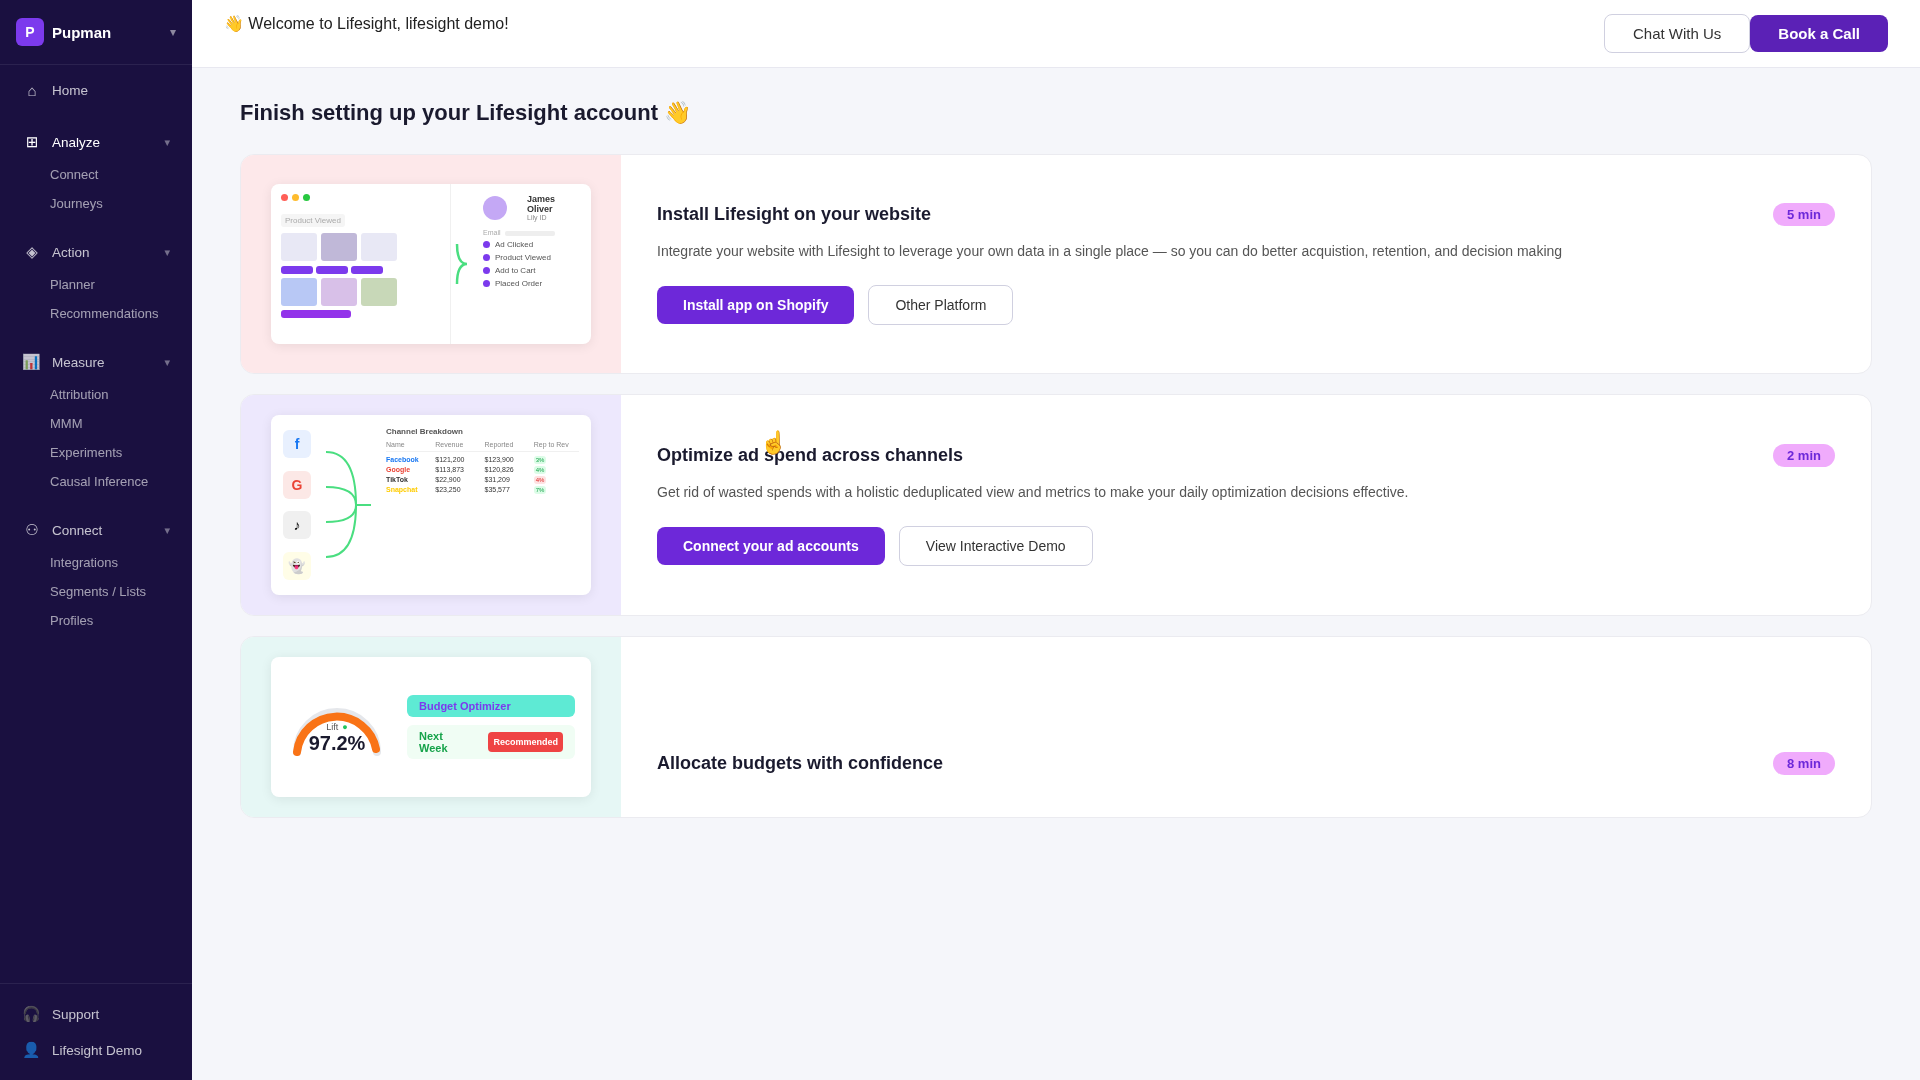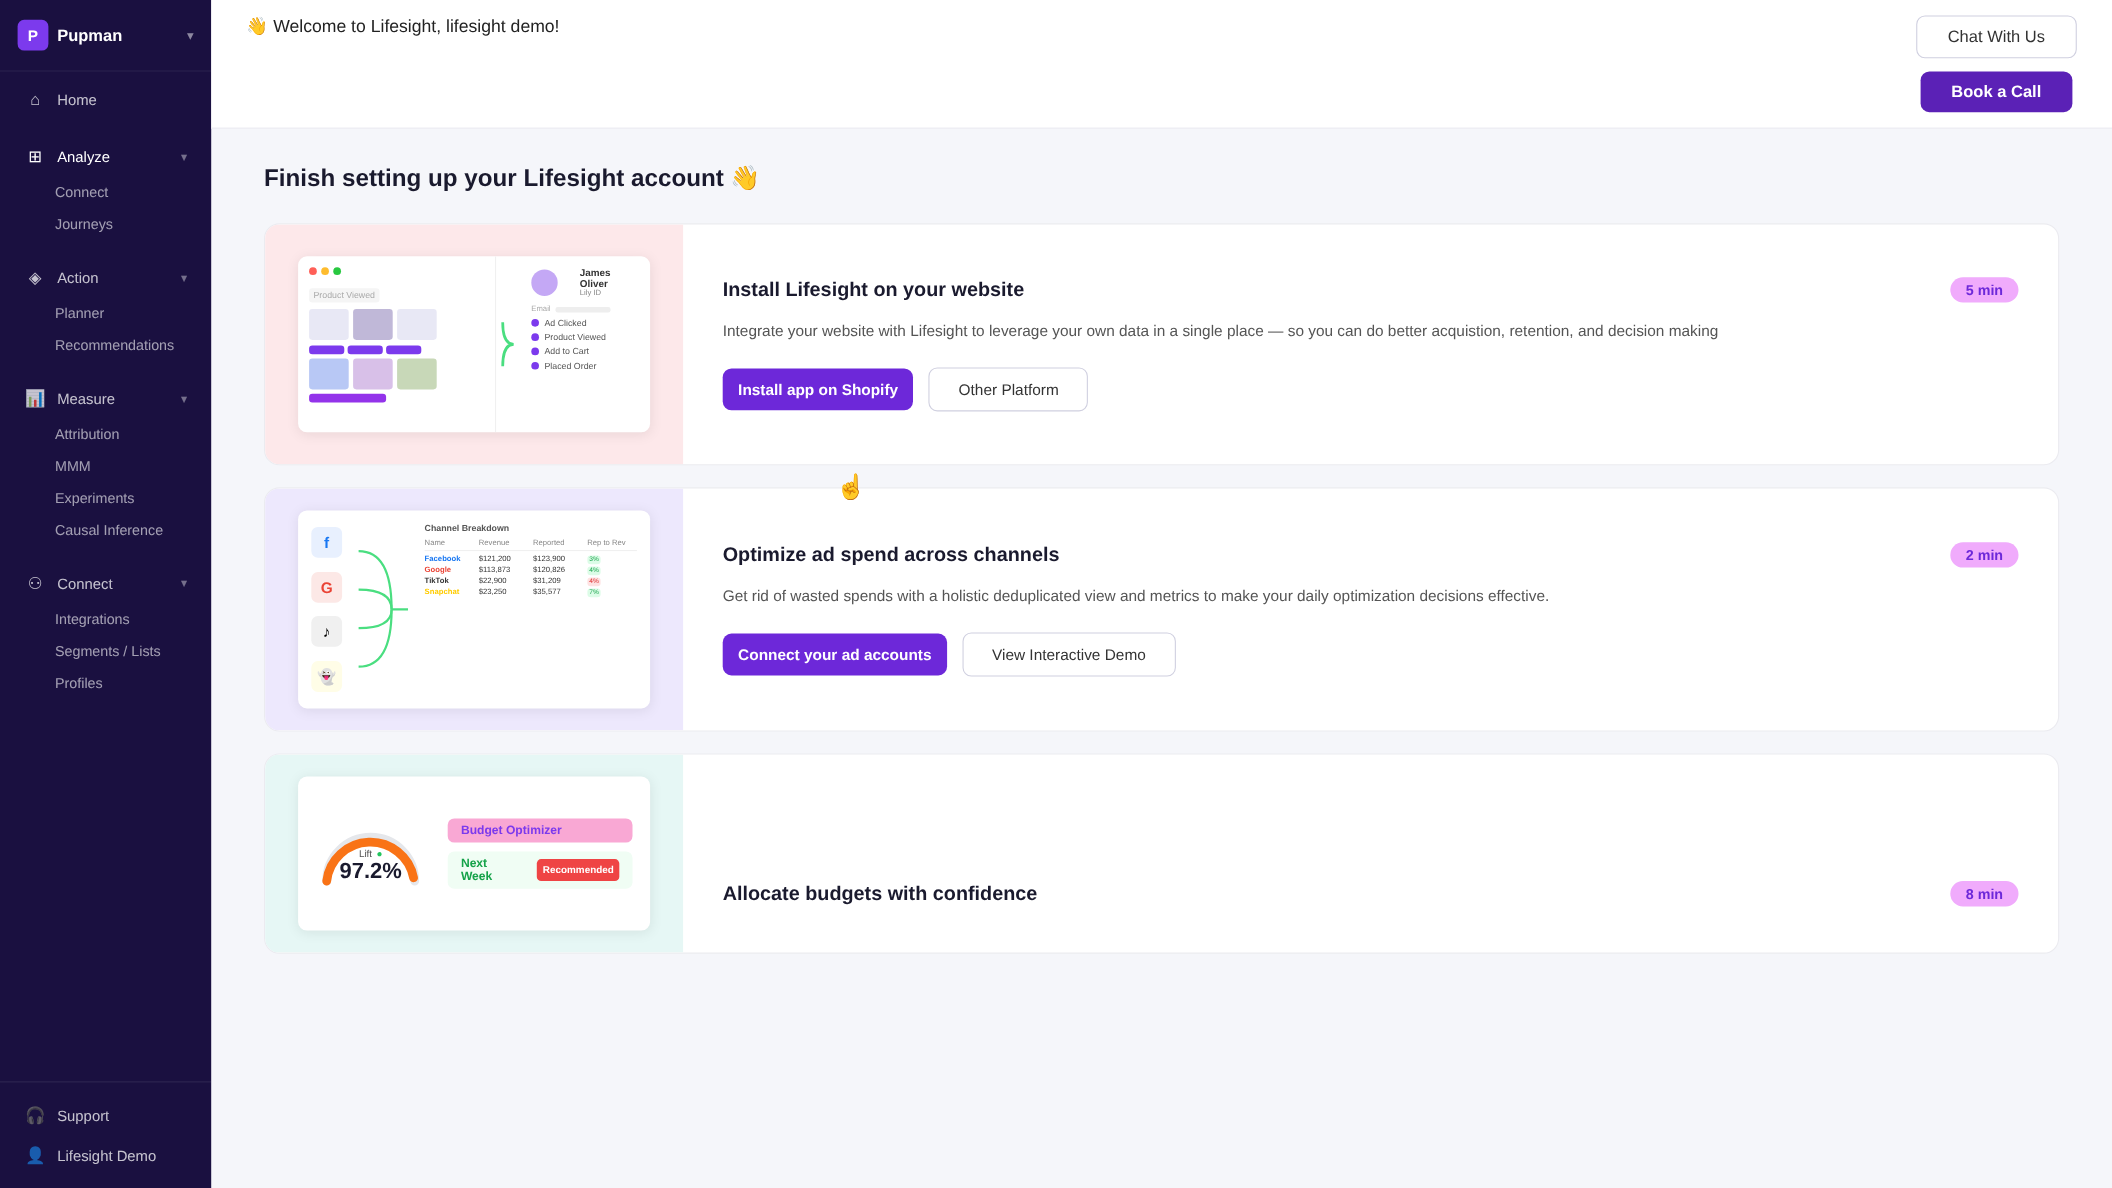--- a/index.html
+++ b/index.html
@@ -79,21 +79,21 @@
       padding: 14px 32px;
       display: flex;
       justify-content: space-between;
       min-height: 64px;
     }
     .header-greeting {
       font-size: 16px;
       color: #222;
       font-weight: 500;
     }
-    .header-actions { display: flex; gap: 12px; align-items: center; flex-direction: column; }
+    .header-actions { display: flex; align-items: center; }
     .btn-chat {
       padding: 10px 28px;
       border: 1.5px solid #d0d0e0;
       background: #fff;
       border-radius: 8px;
       font-size: 15px;
       color: #333;
       cursor: pointer;
       font-weight: 500;
     }
@@ -175,21 +175,21 @@
       white-space: nowrap;
     }
     .card-desc {
       font-size: 14px;
       color: #555;
       line-height: 1.6;
       margin-bottom: 22px;
     }
     .card-actions { display: flex; gap: 14px; align-items: center; }
     .btn-primary-card {
-      padding: 11px 14px;
+      padding: 11px 26px;
       background: #6d28d9;
       border: none;
       border-radius: 8px;
       color: #fff;
       font-size: 14px;
       font-weight: 600;
       cursor: pointer;
     }
     .btn-secondary-card {
       padding: 11px 26px;
@@ -582,21 +582,21 @@
             </svg>
             <div style="position:absolute;top:30px;text-align:center;">
               <div style="display:flex;align-items:center;gap:4px;justify-content:center;">
                 <span style="font-size:9px;color:#555;">Lift</span>
                 <span style="font-size:9px;color:#22c55e;">●</span>
               </div>
               <div style="font-size:20px;font-weight:800;color:#1a1a2e;">97.2%</div>
             </div>
           </div>
           <div style="display:flex;flex-direction:column;gap:8px;">
-            <div style="background:#f9a8d4;color:#7c3aed;border-radius:6px;padding:5px 12px;font-size:11px;font-weight:600;">Budget Optimizer</div>
+            <div style="background:#5eead4;color:#7c3aed;border-radius:6px;padding:5px 12px;font-size:11px;font-weight:600;">Budget Optimizer</div>
             <div style="background:#f0fdf4;color:#16a34a;border-radius:6px;padding:5px 12px;font-size:11px;font-weight:600;display:flex;align-items:center;gap:4px;">
               <span>Next Week</span>
               <span style="background:#ef4444;color:#fff;border-radius:4px;padding:5px 5px;font-size:9px;margin-left:36px;">Recommended</span>
             </div>
           </div>
         </div>
       </div>
       <div class="card-content" style="justify-content:flex-end;padding-bottom:28px;">
         <div class="card-title-row">
           <span class="card-title">Allocate budgets with confidence</span>

